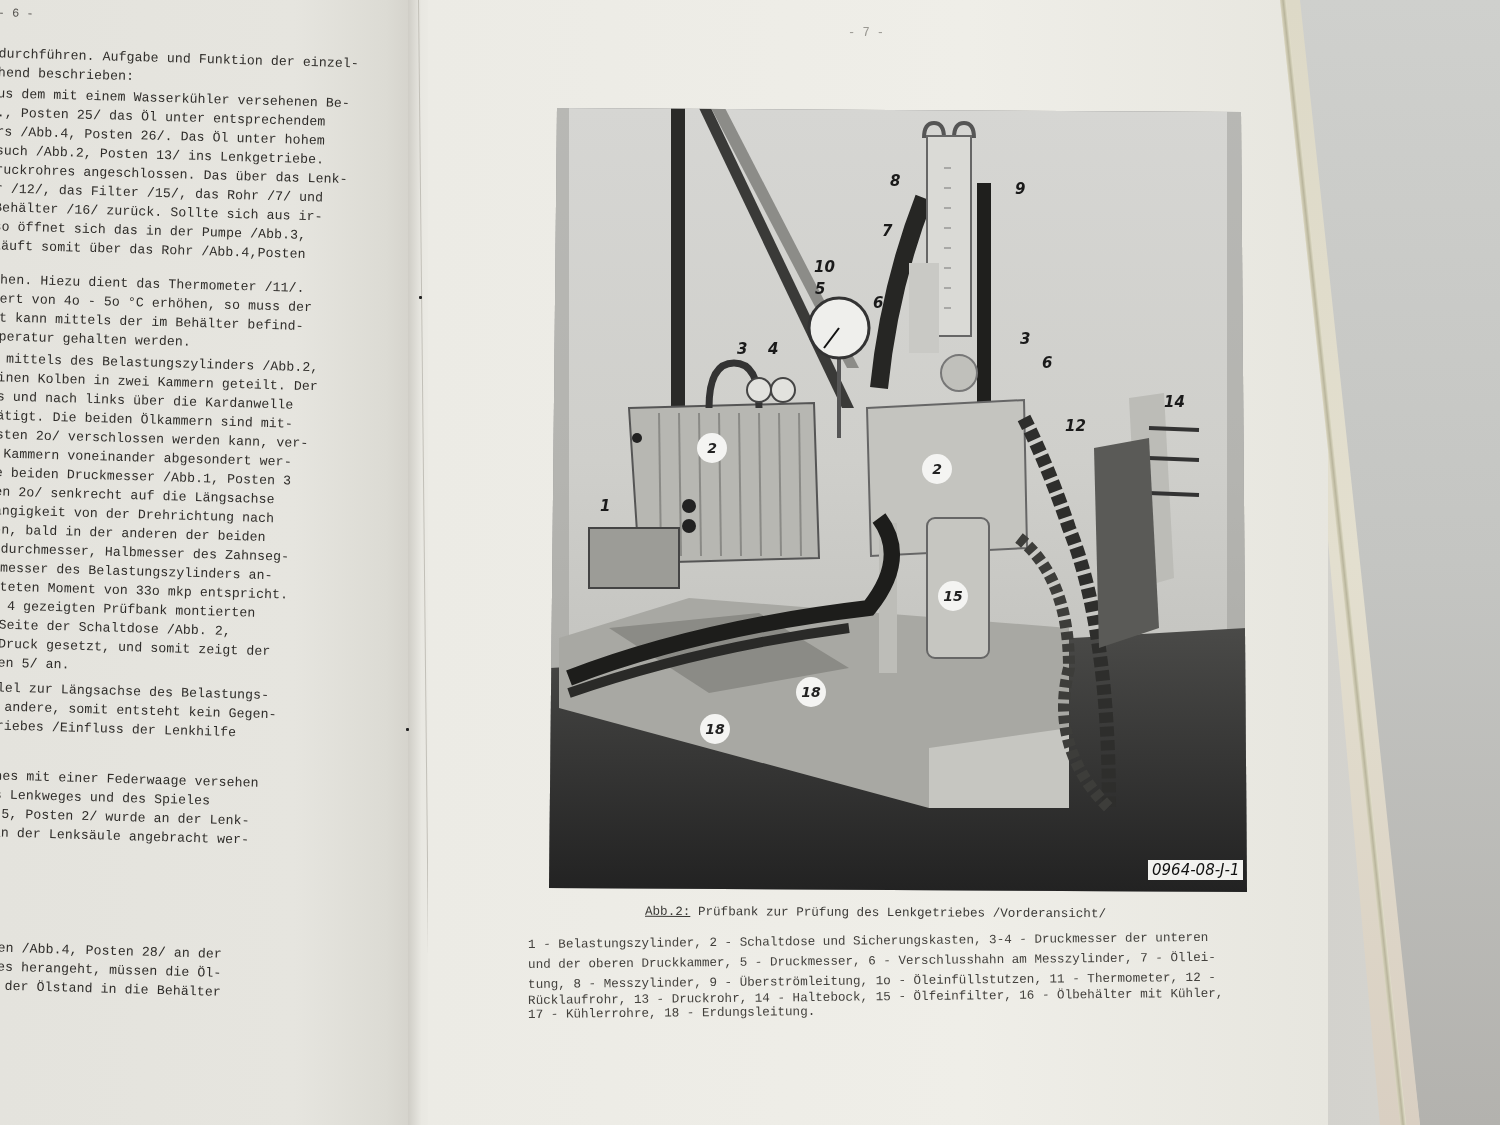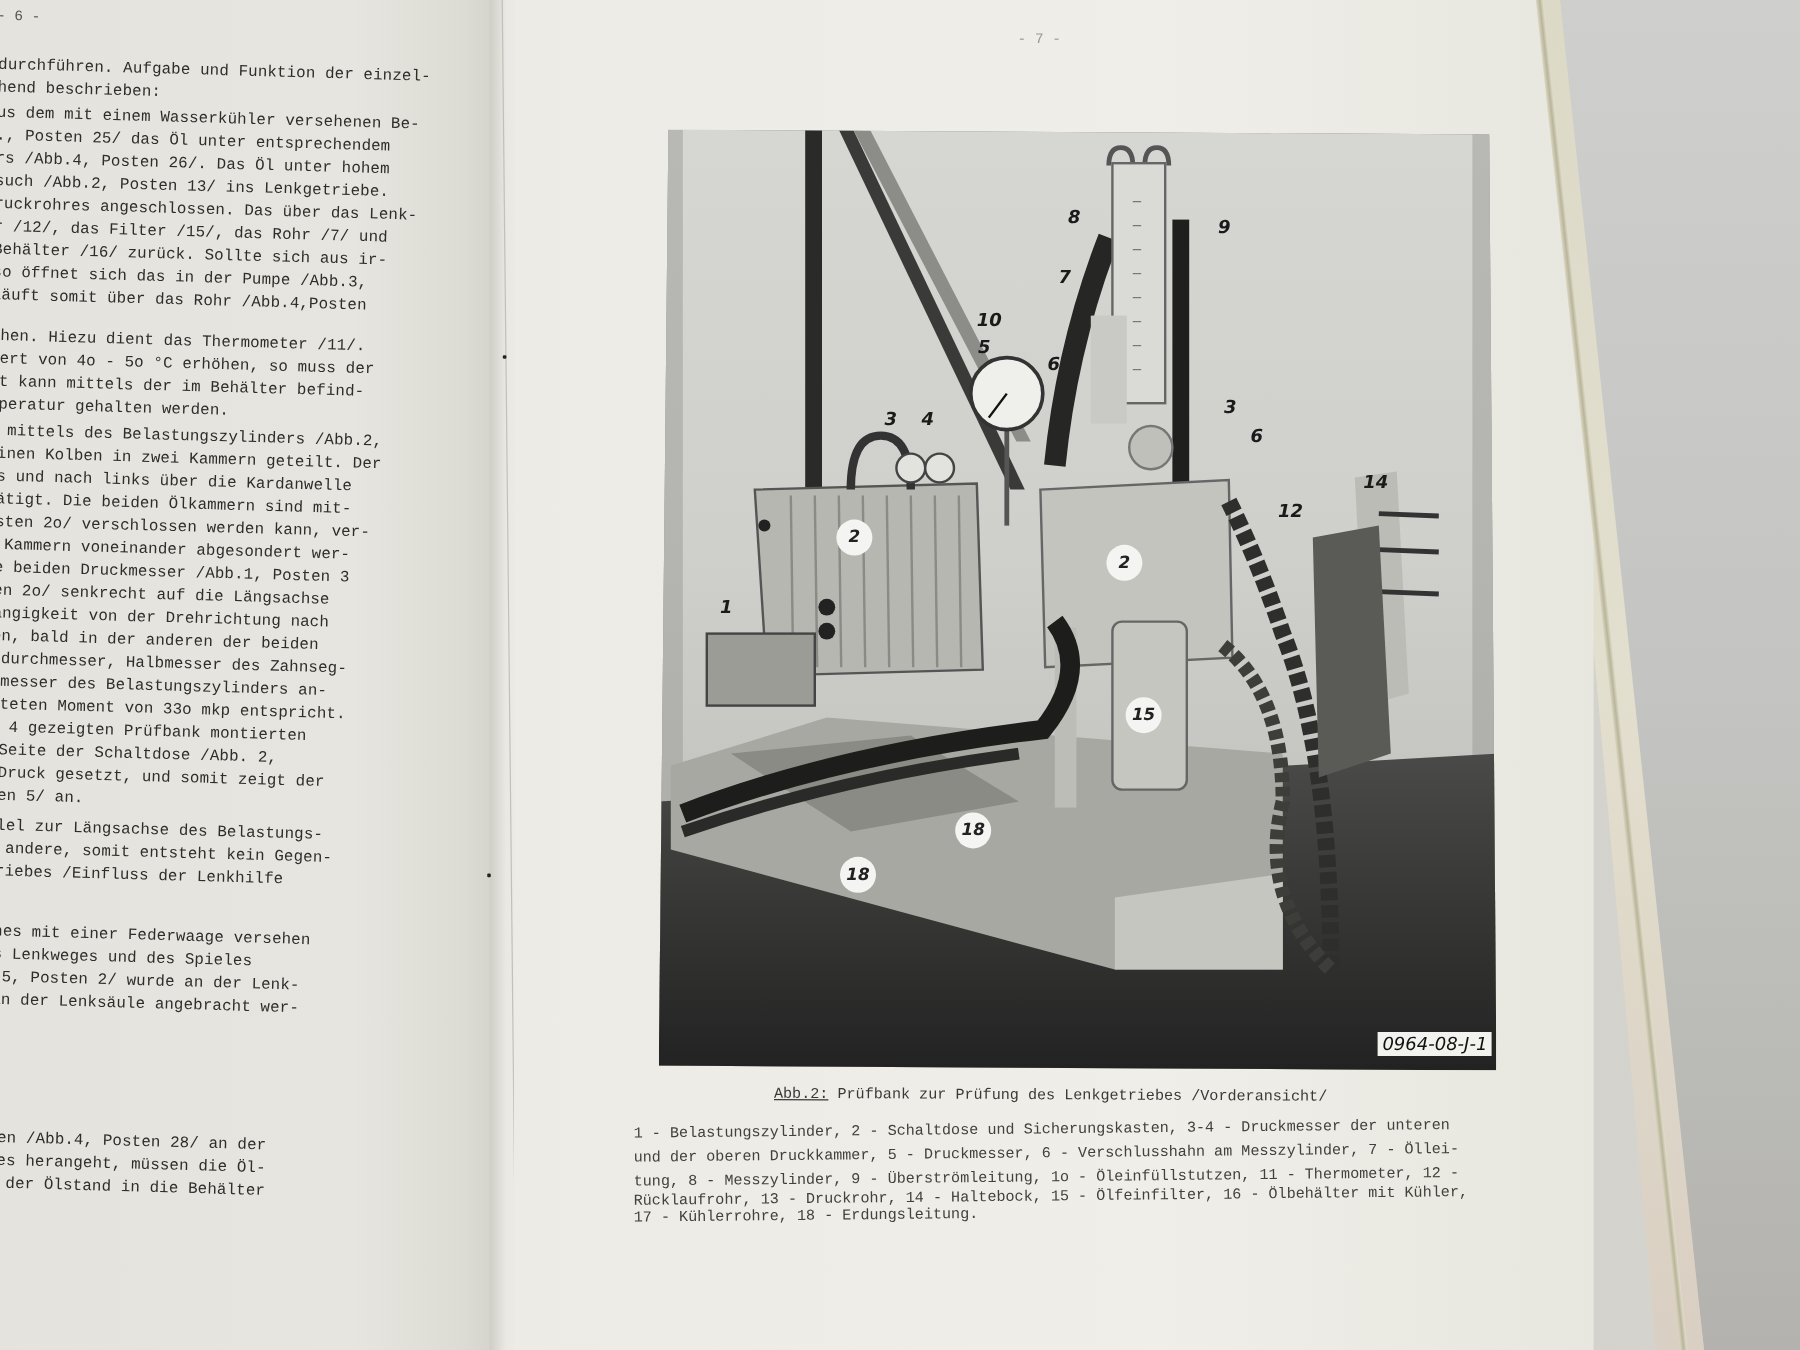--- a/index.html
+++ b/index.html
@@ -364,21 +364,21 @@
       <div class="callout" style="left: 768px; top: 340px;">4</div>
       <div class="callout" style="left: 815px; top: 280px;">5</div>
       <div class="callout" style="left: 873px; top: 294px;">6</div>
       <div class="callout" style="left: 882px; top: 222px;">7</div>
       <div class="callout" style="left: 890px; top: 172px;">8</div>
       <div class="callout" style="left: 1015px; top: 180px;">9</div>
       <div class="callout" style="left: 814px; top: 258px;">10</div>
       <div class="callout" style="left: 1020px; top: 330px;">3</div>
       <div class="callout" style="left: 1065px; top: 417px; font-style: italic;">12</div>
       <div class="callout" style="left: 1042px; top: 354px;">6</div>
-      <div class="callout" style="left: 1136px; top: 393px;">14</div>
+      <div class="callout" style="left: 1164px; top: 393px;">14</div>
       <div class="callout-circle" style="left: 938px; top: 581px;">15</div>
       <div class="callout-circle" style="left: 922px; top: 454px;">2</div>
       <div class="callout-circle" style="left: 796px; top: 677px;">18</div>
       <div class="callout-circle" style="left: 700px; top: 714px;">18</div>
     </div>
 
   <div class="photo-code">0964-08-J-1</div>
 
   <div class="caption-title">
     <span class="abb">Abb.2:</span><span> Prüfbank zur Prüfung des Lenkgetriebes /Vorderansicht/</span>

